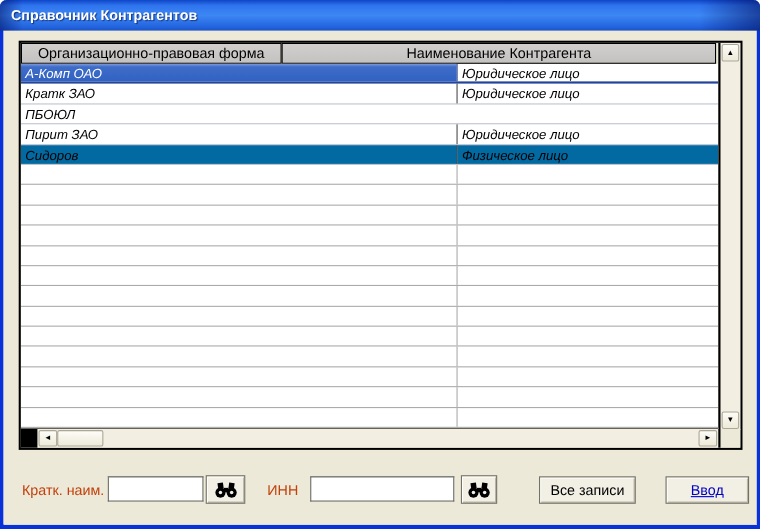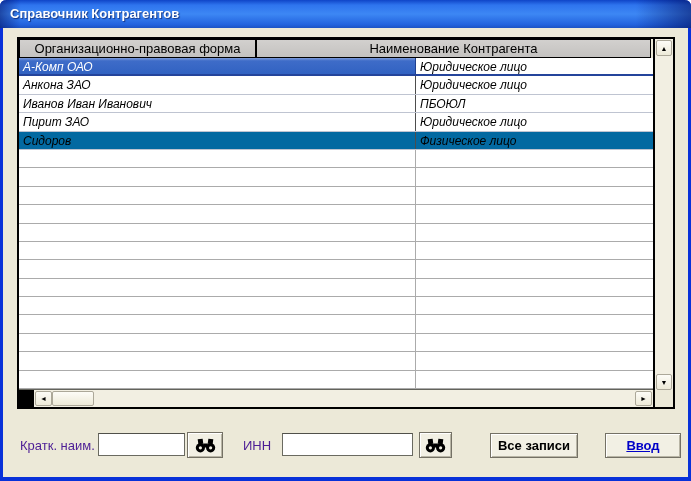--- a/index.html
+++ b/index.html
@@ -80,32 +80,32 @@
   .vscroll .up{top:1px;}
   .vscroll .down{bottom:1px;}
   .hscroll .blackblock{width:15px;background:#000;}
   .hscroll .sbtn{width:17px;margin:1px 0 1px 1px;}
   .hscroll .thumb{width:42px;margin:1px 0 1px 0;border-radius:2px;
     background:linear-gradient(180deg,#FDFCF7 0%,#EDEAD8 100%);border:1px solid #ACA899;box-sizing:border-box;}
   .hscroll .track{flex:1;}
   .hscroll .right{margin-right:1px;}
 
   
-  .flabel{position:absolute;font-size:13px;color:#4c1d95;}
+  .flabel{position:absolute;font-size:13px;color:#c2410c;}
   .tinput{
     position:absolute;box-sizing:border-box;height:23px;background:#fff;
     border:1px solid #6A6A60;border-top-color:#50504A;
     font-family:"Liberation Sans",sans-serif;font-size:13px;padding:0 3px;
   }
   .btn{
     position:absolute;box-sizing:border-box;background:#F2F0E4;
     border:1px solid #747165;
     box-shadow:inset 1px 1px 0 #FFFFFF, inset -1px -1px 0 #B8B5A5;
     display:flex;align-items:center;justify-content:center;
-    font-family:"Liberation Sans",sans-serif;font-size:13px;font-weight:bold;color:#000;
+    font-family:"Liberation Sans",sans-serif;font-size:13px;font-weight:normal;color:#000;
     cursor:default;padding:0;
   }
   .btn-enter-label{color:#0000C8;text-decoration:underline;text-align:right;}
   .binoc{display:block;}
 </style>
 </head>
 <body>
 
 <div class="window">
 
@@ -119,25 +119,24 @@
       <div class="thead">
         <div class="hcell h2">Организационно-правовая форма</div>
         <div class="hcell h1">Наименование Контрагента</div>
       </div>
       <div>
           <div class="trow selected">
             <div class="cell c1">А-Комп ОАО</div>
             <div class="cell c2">Юридическое лицо</div>
           </div>
           <div class="trow normal">
-            <div class="cell c1">Анкона ЗАО</div>
+            <div class="cell c1">Кратк ЗАО</div>
             <div class="cell c2">Юридическое лицо</div>
           </div>
           <div class="trow normal">
-            <div class="cell c1">Иванов Иван Иванович</div>
             <div class="cell c2">ПБОЮЛ</div>
           </div>
           <div class="trow normal">
             <div class="cell c1">Пирит ЗАО</div>
             <div class="cell c2">Юридическое лицо</div>
           </div>
           <div class="trow highlighted">
             <div class="cell c1">Сидоров</div>
             <div class="cell c2">Физическое лицо</div>
           </div>

